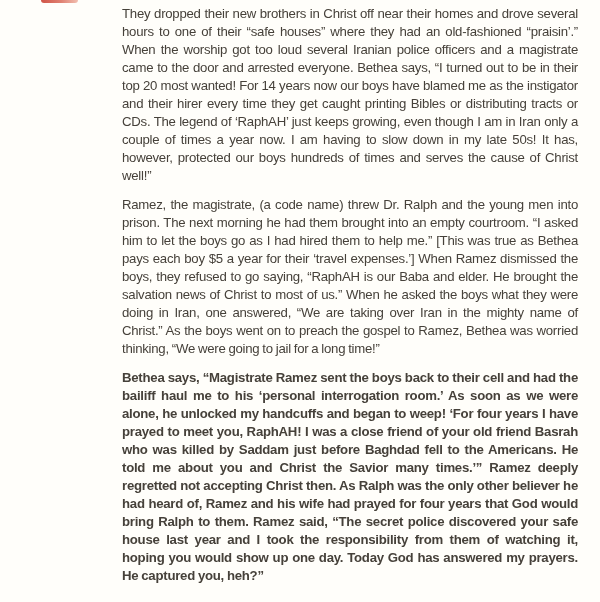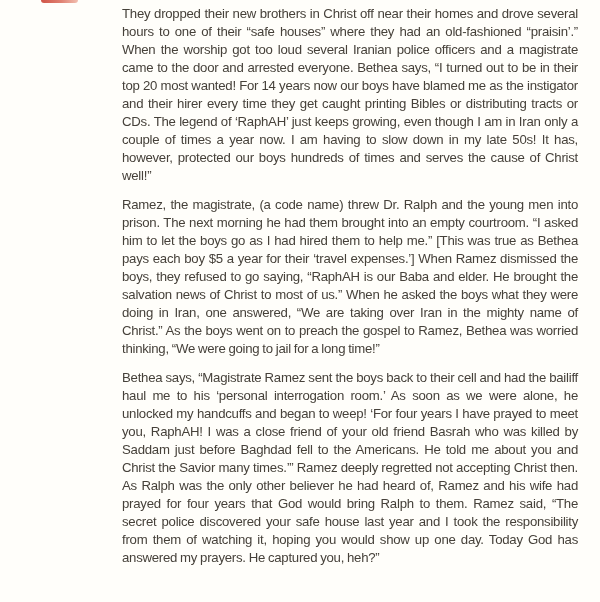--- a/index.html
+++ b/index.html
@@ -40,20 +40,21 @@
     line-height: 18px;
     letter-spacing: -0.25px;
     word-spacing: -0.5px;
     text-align: justify;
   }
   .text-block p {
     margin: 0 0 11px 0;
   }
   .text-block p:last-child {
     margin-bottom: 3px;
+    font-weight: bold;
   }
 </style>
 </head>
 <body>
 
 <div class="page">
   <div class="logo-fragment"></div>
   <div class="text-block">
     <p>They dropped their new brothers in Christ off near their homes and drove several hours to one of their “safe houses” where they had an old-fashioned “praisin’.” When the worship got too loud several Iranian police officers and a magistrate came to the door and arrested everyone. Bethea says, “I turned out to be in their top 20 most wanted! For 14 years now our boys have blamed me as the instigator and their hirer every time they get caught printing Bibles or distributing tracts or CDs. The legend of ‘RaphAH’ just keeps growing, even though I am in Iran only a couple of times a year now. I am having to slow down in my late 50s! It has, however, protected our boys hundreds of times and serves the cause of Christ well!”</p>
     <p>Ramez, the magistrate, (a code name) threw Dr. Ralph and the young men into prison. The next morning he had them brought into an empty courtroom. “I asked him to let the boys go as I had hired them to help me.” [This was true as Bethea pays each boy $5 a year for their ‘travel expenses.’] When Ramez dismissed the boys, they refused to go saying, “RaphAH is our Baba and elder. He brought the salvation news of Christ to most of us.” When he asked the boys what they were doing in Iran, one answered, “We are taking over Iran in the mighty name of Christ.” As the boys went on to preach the gospel to Ramez, Bethea was worried thinking, “We were going to jail for a long time!”</p>

